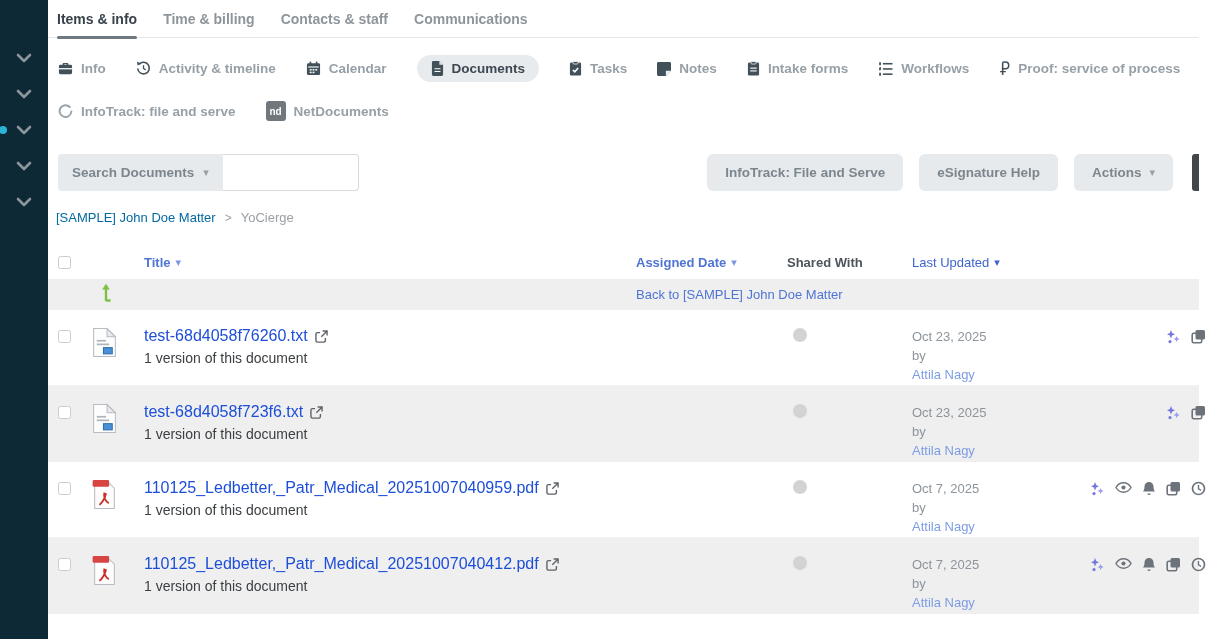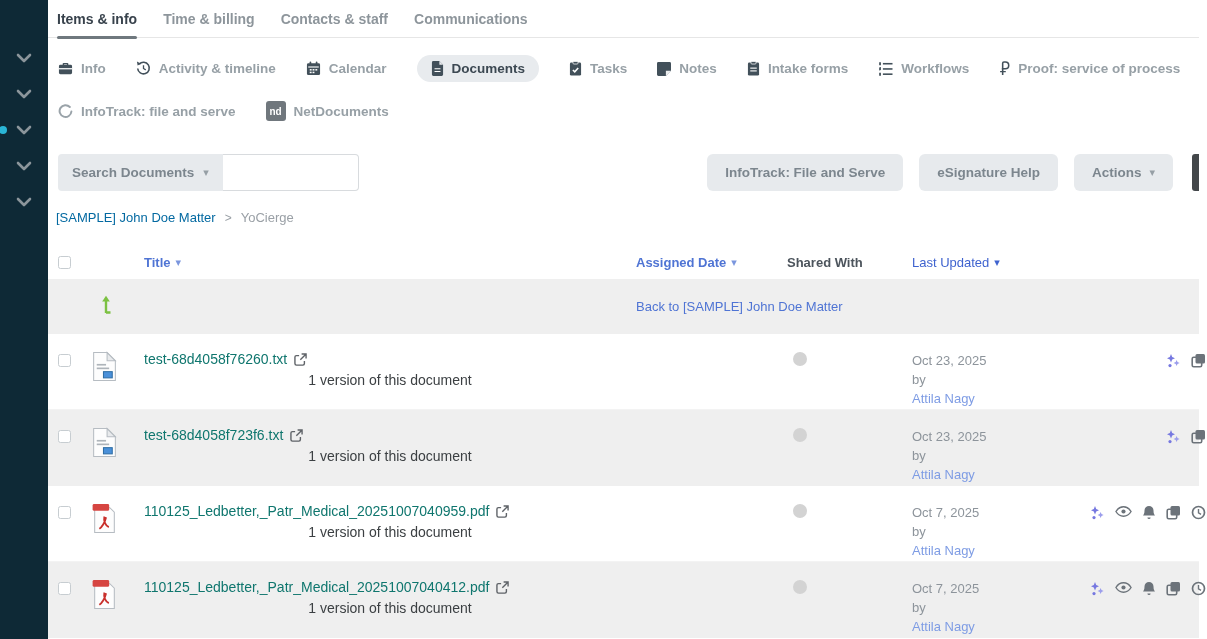--- a/index.html
+++ b/index.html
@@ -49,32 +49,32 @@
   .thead { align-items:center; height:33px; font-size:13px; }
   .th { font-weight:700; white-space:nowrap; display:flex; align-items:center; gap:5px; cursor:pointer;text-align:right; }
   .th.blue { color:#4f74d4; font-weight:600; }
   .th.dark { color:#4c545c; cursor:default; }
   .th.sorted { color:#3f63cf; font-weight:400; }
   .caret { font-size:11px; opacity:.75; }
   .th.sorted .caret { opacity:1; }
 
   .checkbox { width:13px; height:13px; border:1.5px solid #c7cdd1; border-radius:2.5px; background:#fff; display:inline-block; cursor:pointer; }
 
-  .back-row { height:55px; background:#efefef; align-items:center; }
+  .back-row { height:31px; background:#efefef; align-items:center; }
   .back-link { color:#4f74d4; font-size:13px; text-decoration:none; white-space:nowrap; cursor:pointer; }
   .up-arrow { margin-left:13px; display:inline-flex; cursor:pointer; }
 
   .trow { height:76px; padding-top:17px; align-items:start; border-bottom:1px solid #f3f3f3; }
   .trow.alt { background:#efefef; border-bottom:none; }
   .cell.check { padding-top:2px; }
   .file-icn { display:inline-flex; margin-left:4px; }
   .title-line { display:flex; align-items:center; gap:7px; }
-  .doc-link { color:#0f766e; font-size:14px; text-decoration:none; cursor:pointer; white-space:nowrap; }
+  .doc-link { color:#1d4ed8; font-size:16px; text-decoration:none; cursor:pointer; white-space:nowrap; }
   .ext-icn { color:#5f6368; display:inline-flex; cursor:pointer; }
-  .versions { margin-top:5px; font-size:14px; color:#3c4043;text-align:center; }
+  .versions { margin-top:5px; font-size:14px; color:#3c4043; }
   .shared-dot { width:14px; height:14px; border-radius:50%; background:#d3d3d3; display:inline-block; margin-left:6px; margin-top:1px; }
   .updated { font-size:13px; color:#8d949b; line-height:19px; }
   .author { color:#7e9ce4; text-decoration:none; cursor:pointer; }
   .actions { display:flex; gap:10px; padding-left:2px; padding-top:2px; color:#6c737a; }
   .actions.short { padding-left:78px; }
   .act { display:inline-flex; cursor:pointer; }
 </style>
 </head>
 <body>
 

